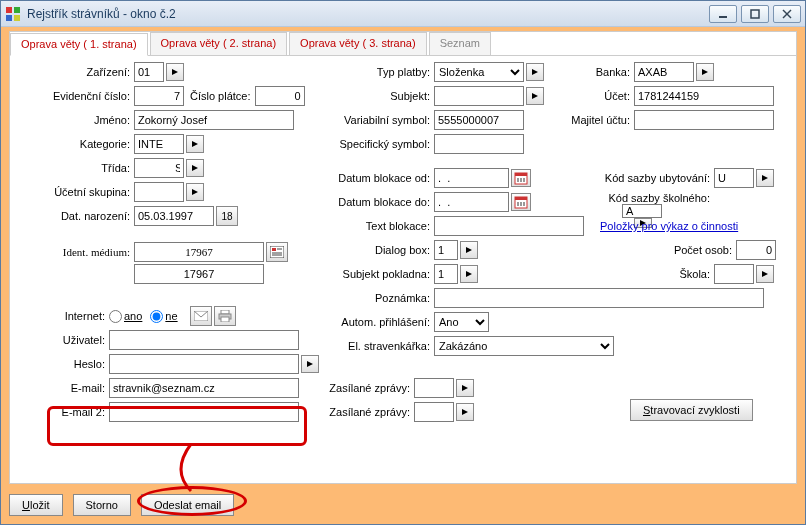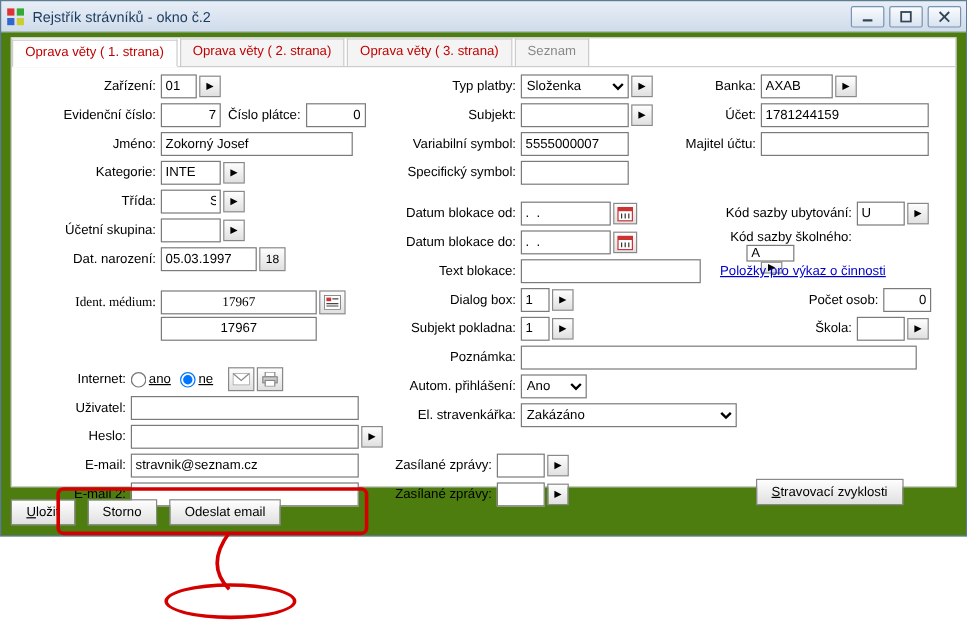--- a/index.html
+++ b/index.html
@@ -1,18 +1,18 @@
 <!DOCTYPE html>
 <html><head>
 <meta charset="utf-8">
 <style>
 * { box-sizing: border-box; margin: 0; padding: 0; }
 body { font-family: Tahoma, Arial, sans-serif; font-size: 11px; background: #fff; width: 806px; height: 525px; position: relative; overflow: hidden; }
 
-.window { width: 806px; height: 447px; border: 1px solid #5a7aa0; background: #4d7c0f; position: relative; }
+.window { width: 806px; height: 525px; border: 1px solid #5a7aa0; background: #fdba74; position: relative; }
 .titlebar { height: 26px; background: linear-gradient(#e8eef7,#d0dceb); display: flex; align-items: center; padding: 0 4px; border-bottom: 1px solid #b8c8dc; }
 .titlebar .app-icon { width: 16px; height: 16px; margin-right: 6px; }
 .titlebar .title { flex: 1; color: #1a3a5e; font-size: 12px; }
 .titlebar .win-btn { width: 28px; height: 18px; margin-left: 4px; border: 1px solid #7a94b2; border-radius: 2px; background: linear-gradient(#fafcfe,#d8e4f0); display: flex; align-items: center; justify-content: center; cursor: pointer; }
 .titlebar .win-btn svg { width: 10px; height: 10px; }
 
 .body-area { position: absolute; top: 30px; left: 8px; right: 8px; bottom: 40px; border: 1px solid #ccc; background: #fff; }
 .tabs { height: 24px; display: flex; border-bottom: 1px solid #ccc; }
 .tab { padding: 4px 10px; border: 1px solid #ccc; border-bottom: none; margin-right: 2px; background: #f4f4f4; color: #c00000; cursor: pointer; font-size: 11px; }
 .tab.active { background: #fff; border-bottom: 1px solid #fff; position: relative; top: 1px; text-align: center; }

